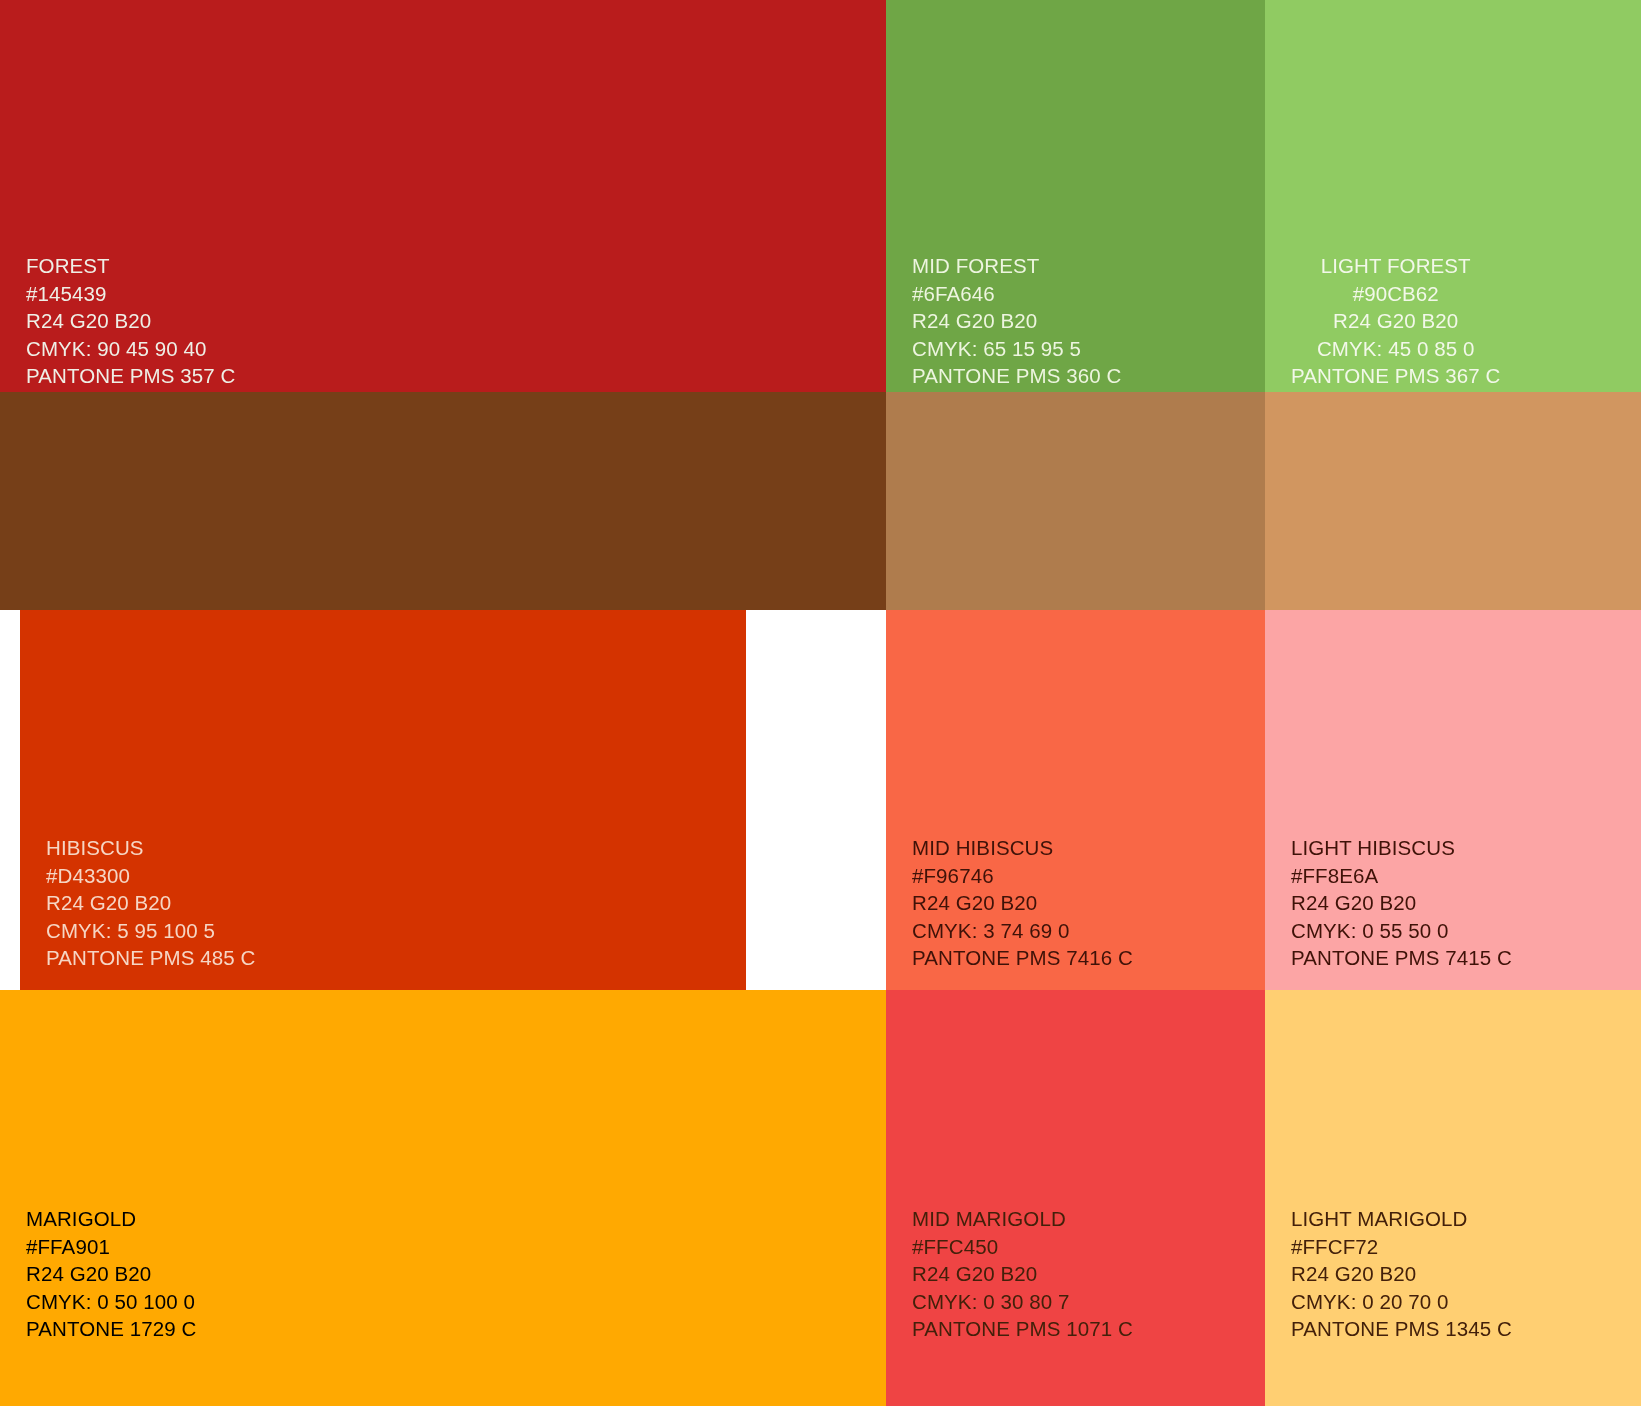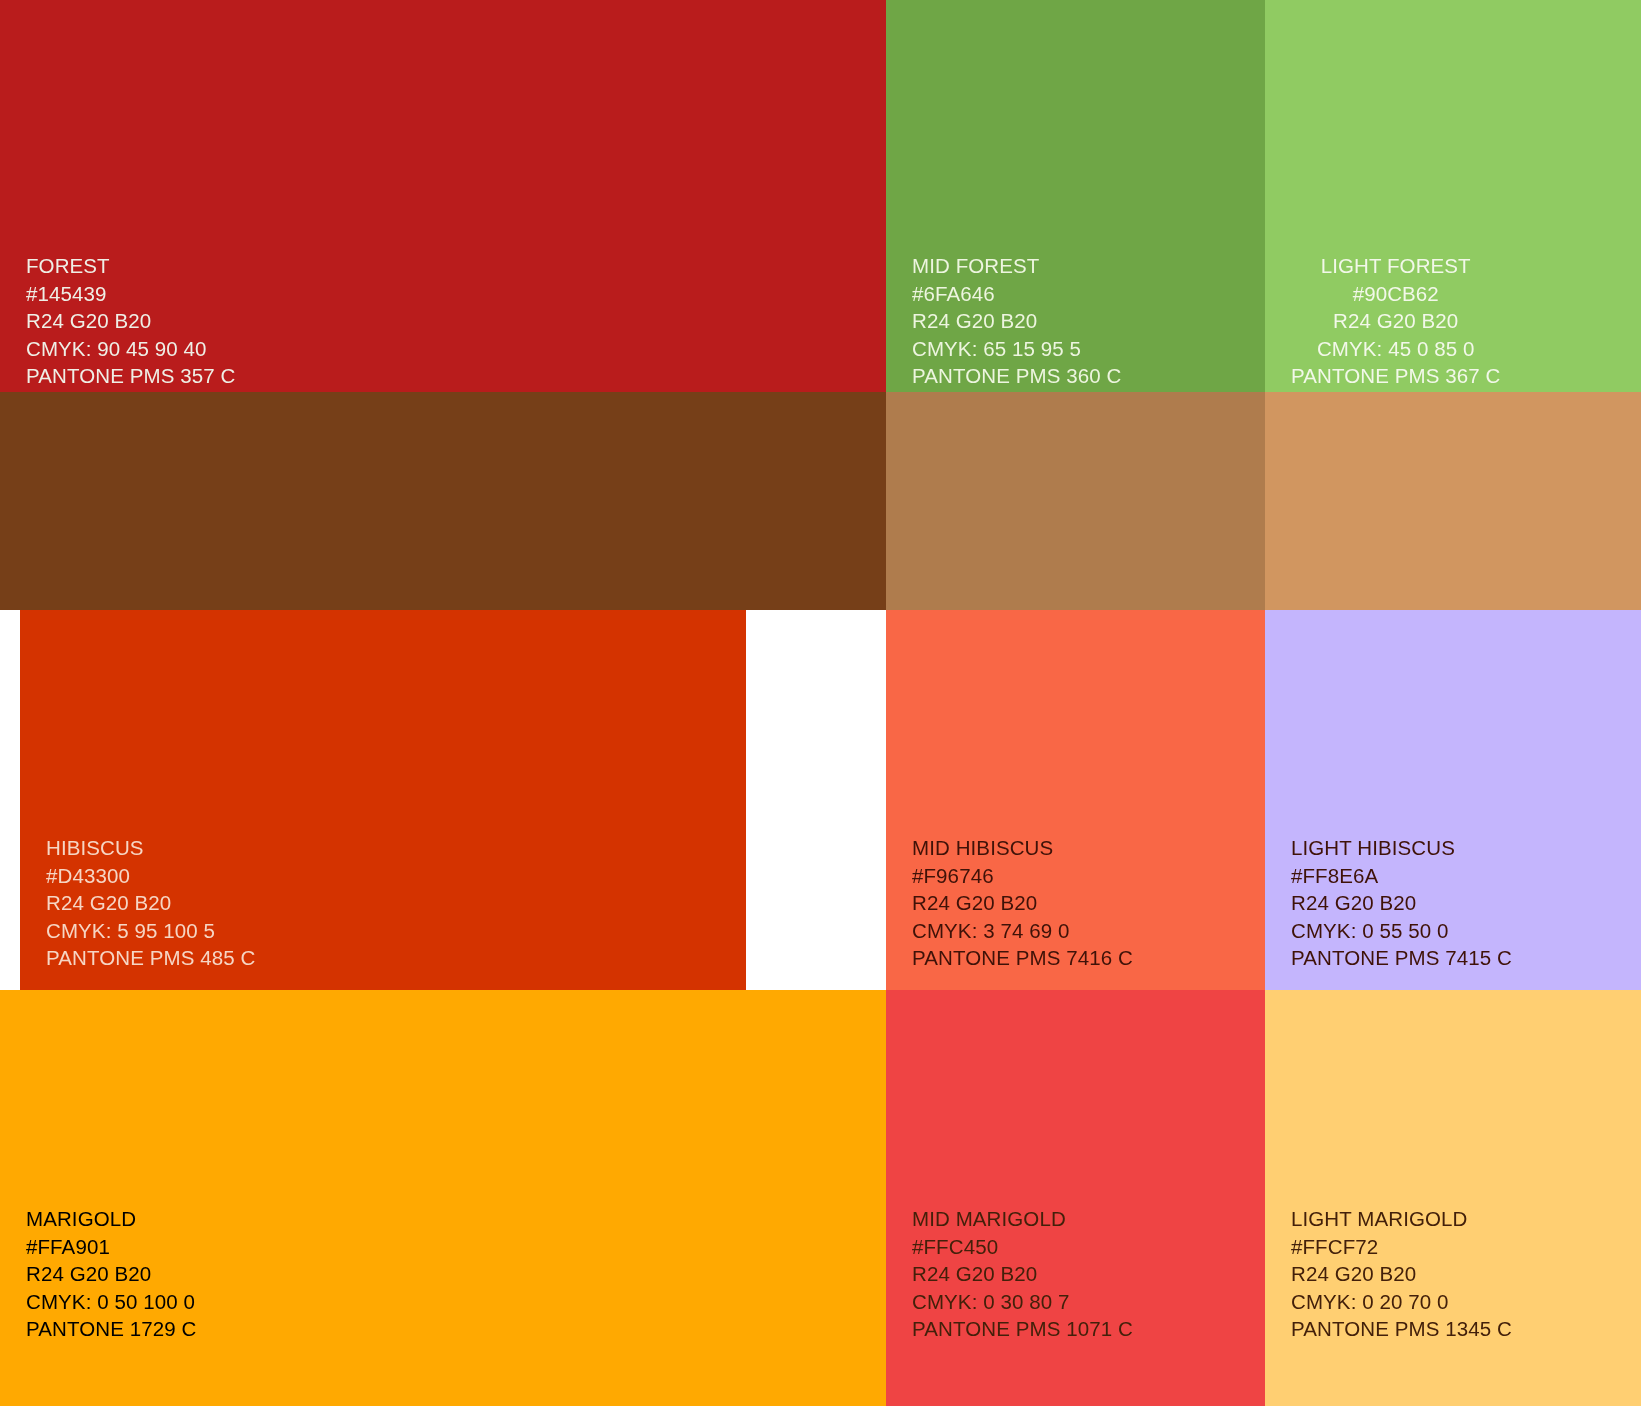--- a/index.html
+++ b/index.html
@@ -129,21 +129,21 @@
   <div class="swatch row-3 col-2" id="swatch-mid-hibiscus" style="background-color: rgb(249, 103, 70);">
     <div class="swatch-info" style="color: rgb(63, 18, 8);">
       <span class="swatch-line">MID HIBISCUS</span>
       <span class="swatch-line">#F96746</span>
       <span class="swatch-line">R24 G20 B20</span>
       <span class="swatch-line">CMYK: 3 74 69 0</span>
       <span class="swatch-line">PANTONE PMS 7416 C</span>
     </div>
   </div>
 
-  <div class="swatch row-3 col-3" id="swatch-light-hibiscus" style="background-color: #c4b5fd; padding-left: 32px;">
+  <div class="swatch row-3 col-3" id="swatch-light-hibiscus" style="background-color: #fca5a5; padding-left: 32px;">
     <div class="swatch-info" style="color: rgb(63, 18, 8);">
       <span class="swatch-line">LIGHT HIBISCUS</span>
       <span class="swatch-line">#FF8E6A</span>
       <span class="swatch-line">R24 G20 B20</span>
       <span class="swatch-line">CMYK: 0 55 50 0</span>
       <span class="swatch-line">PANTONE PMS 7415 C</span>
     </div>
   </div>
 
   <div class="swatch row-4 col-1" id="swatch-marigold" style="background-color: rgb(255, 169, 1);">

